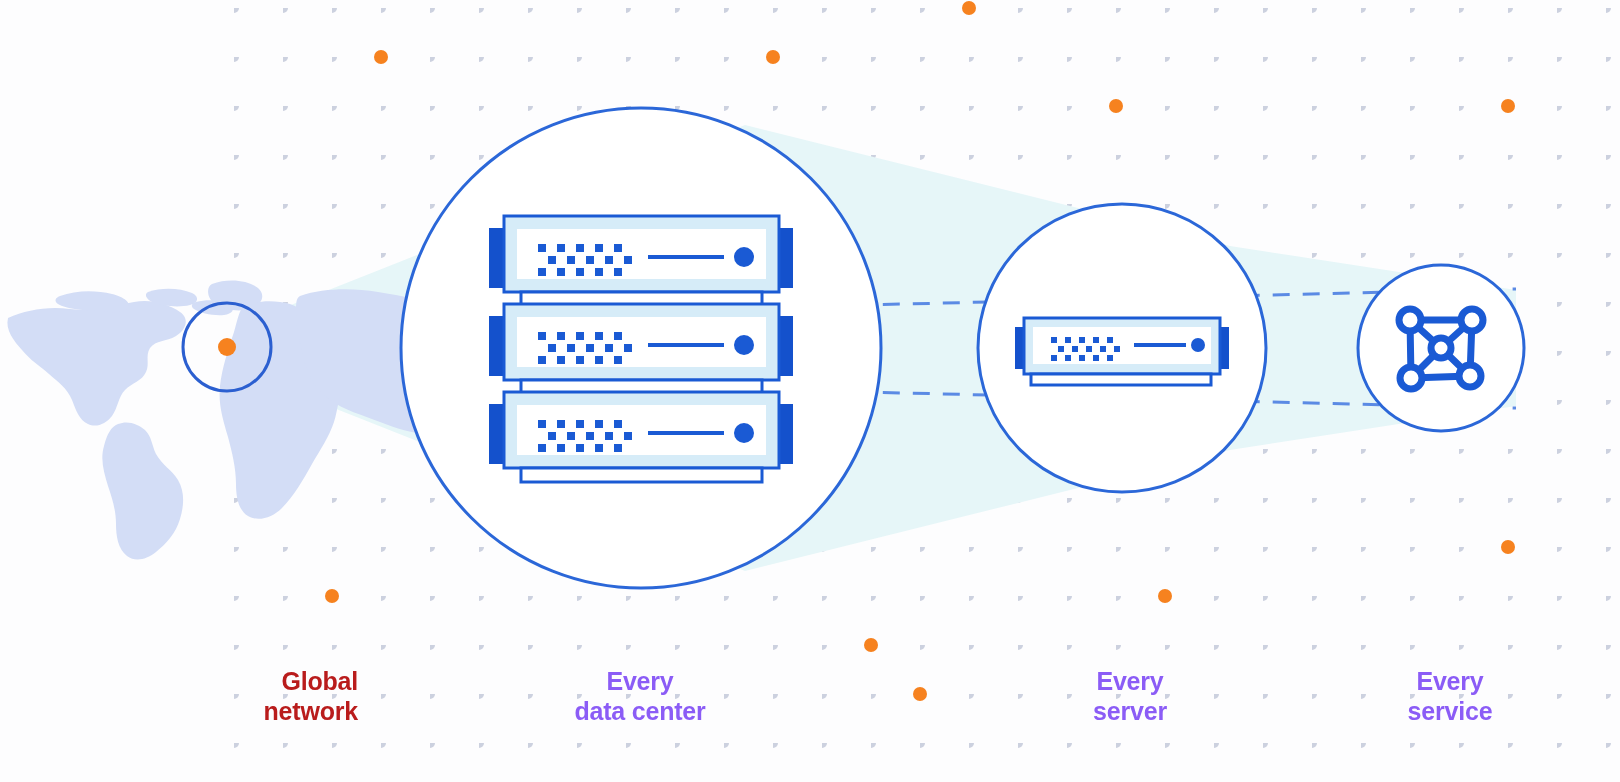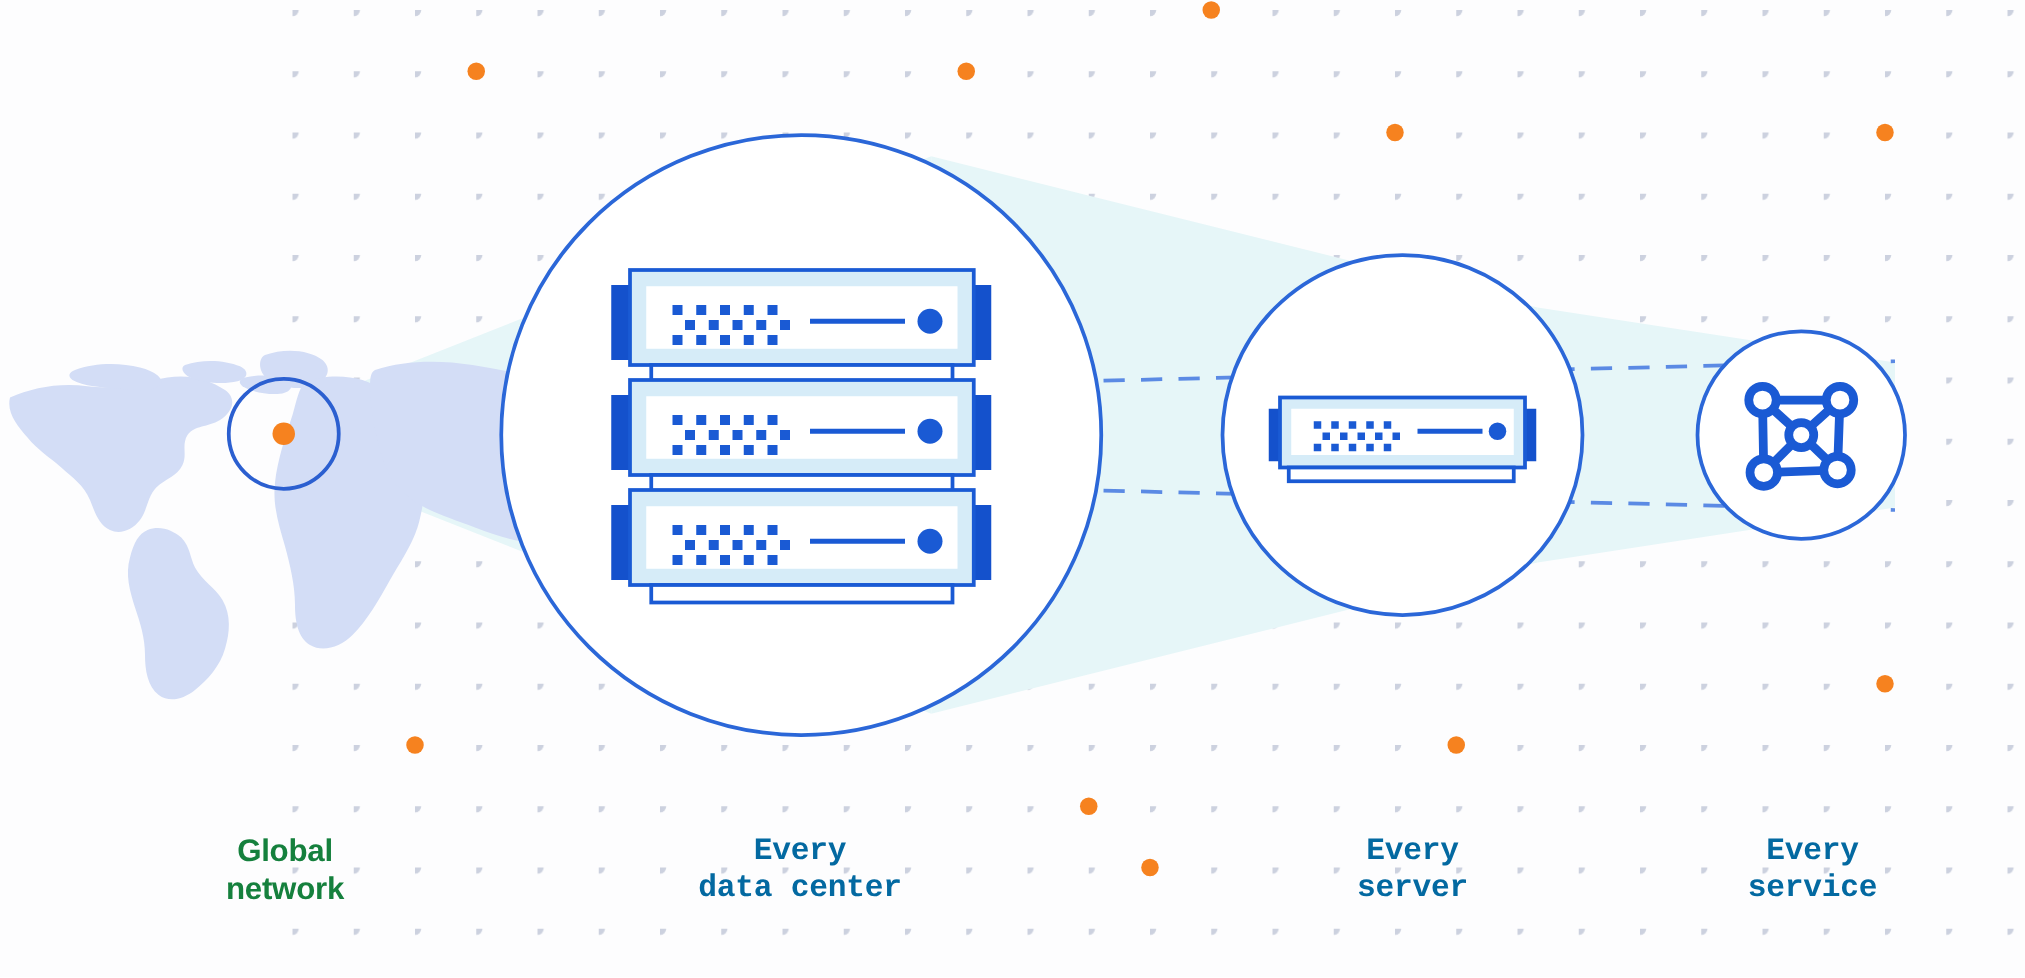--- a/index.html
+++ b/index.html
@@ -25,22 +25,22 @@
   }
   .label {
     position: absolute;
     text-align: center;
     font-size: 25px;
     line-height: 30px;
     font-weight: 700;
     letter-spacing: -0.2px;
     white-space: pre-line;
   }
-  .label.dark { color: #0369a1; font-family: Liberation Mono, monospace; }
-  .label.brand { color: #15803d; }
+  .label.dark { color: #8b5cf6; }
+  .label.brand { color: #b91c1c; text-align: right; }
   #lbl-global   { left:   98px; top: 666px; width: 260px; }
   #lbl-dc       { left:  510px; top: 666px; width: 260px; }
   #lbl-server   { left: 1000px; top: 666px; width: 260px; }
   #lbl-service  { left: 1320px; top: 666px; width: 260px; }
 </style>
 </head>
 <body>
 
 <div id="stage">
 

